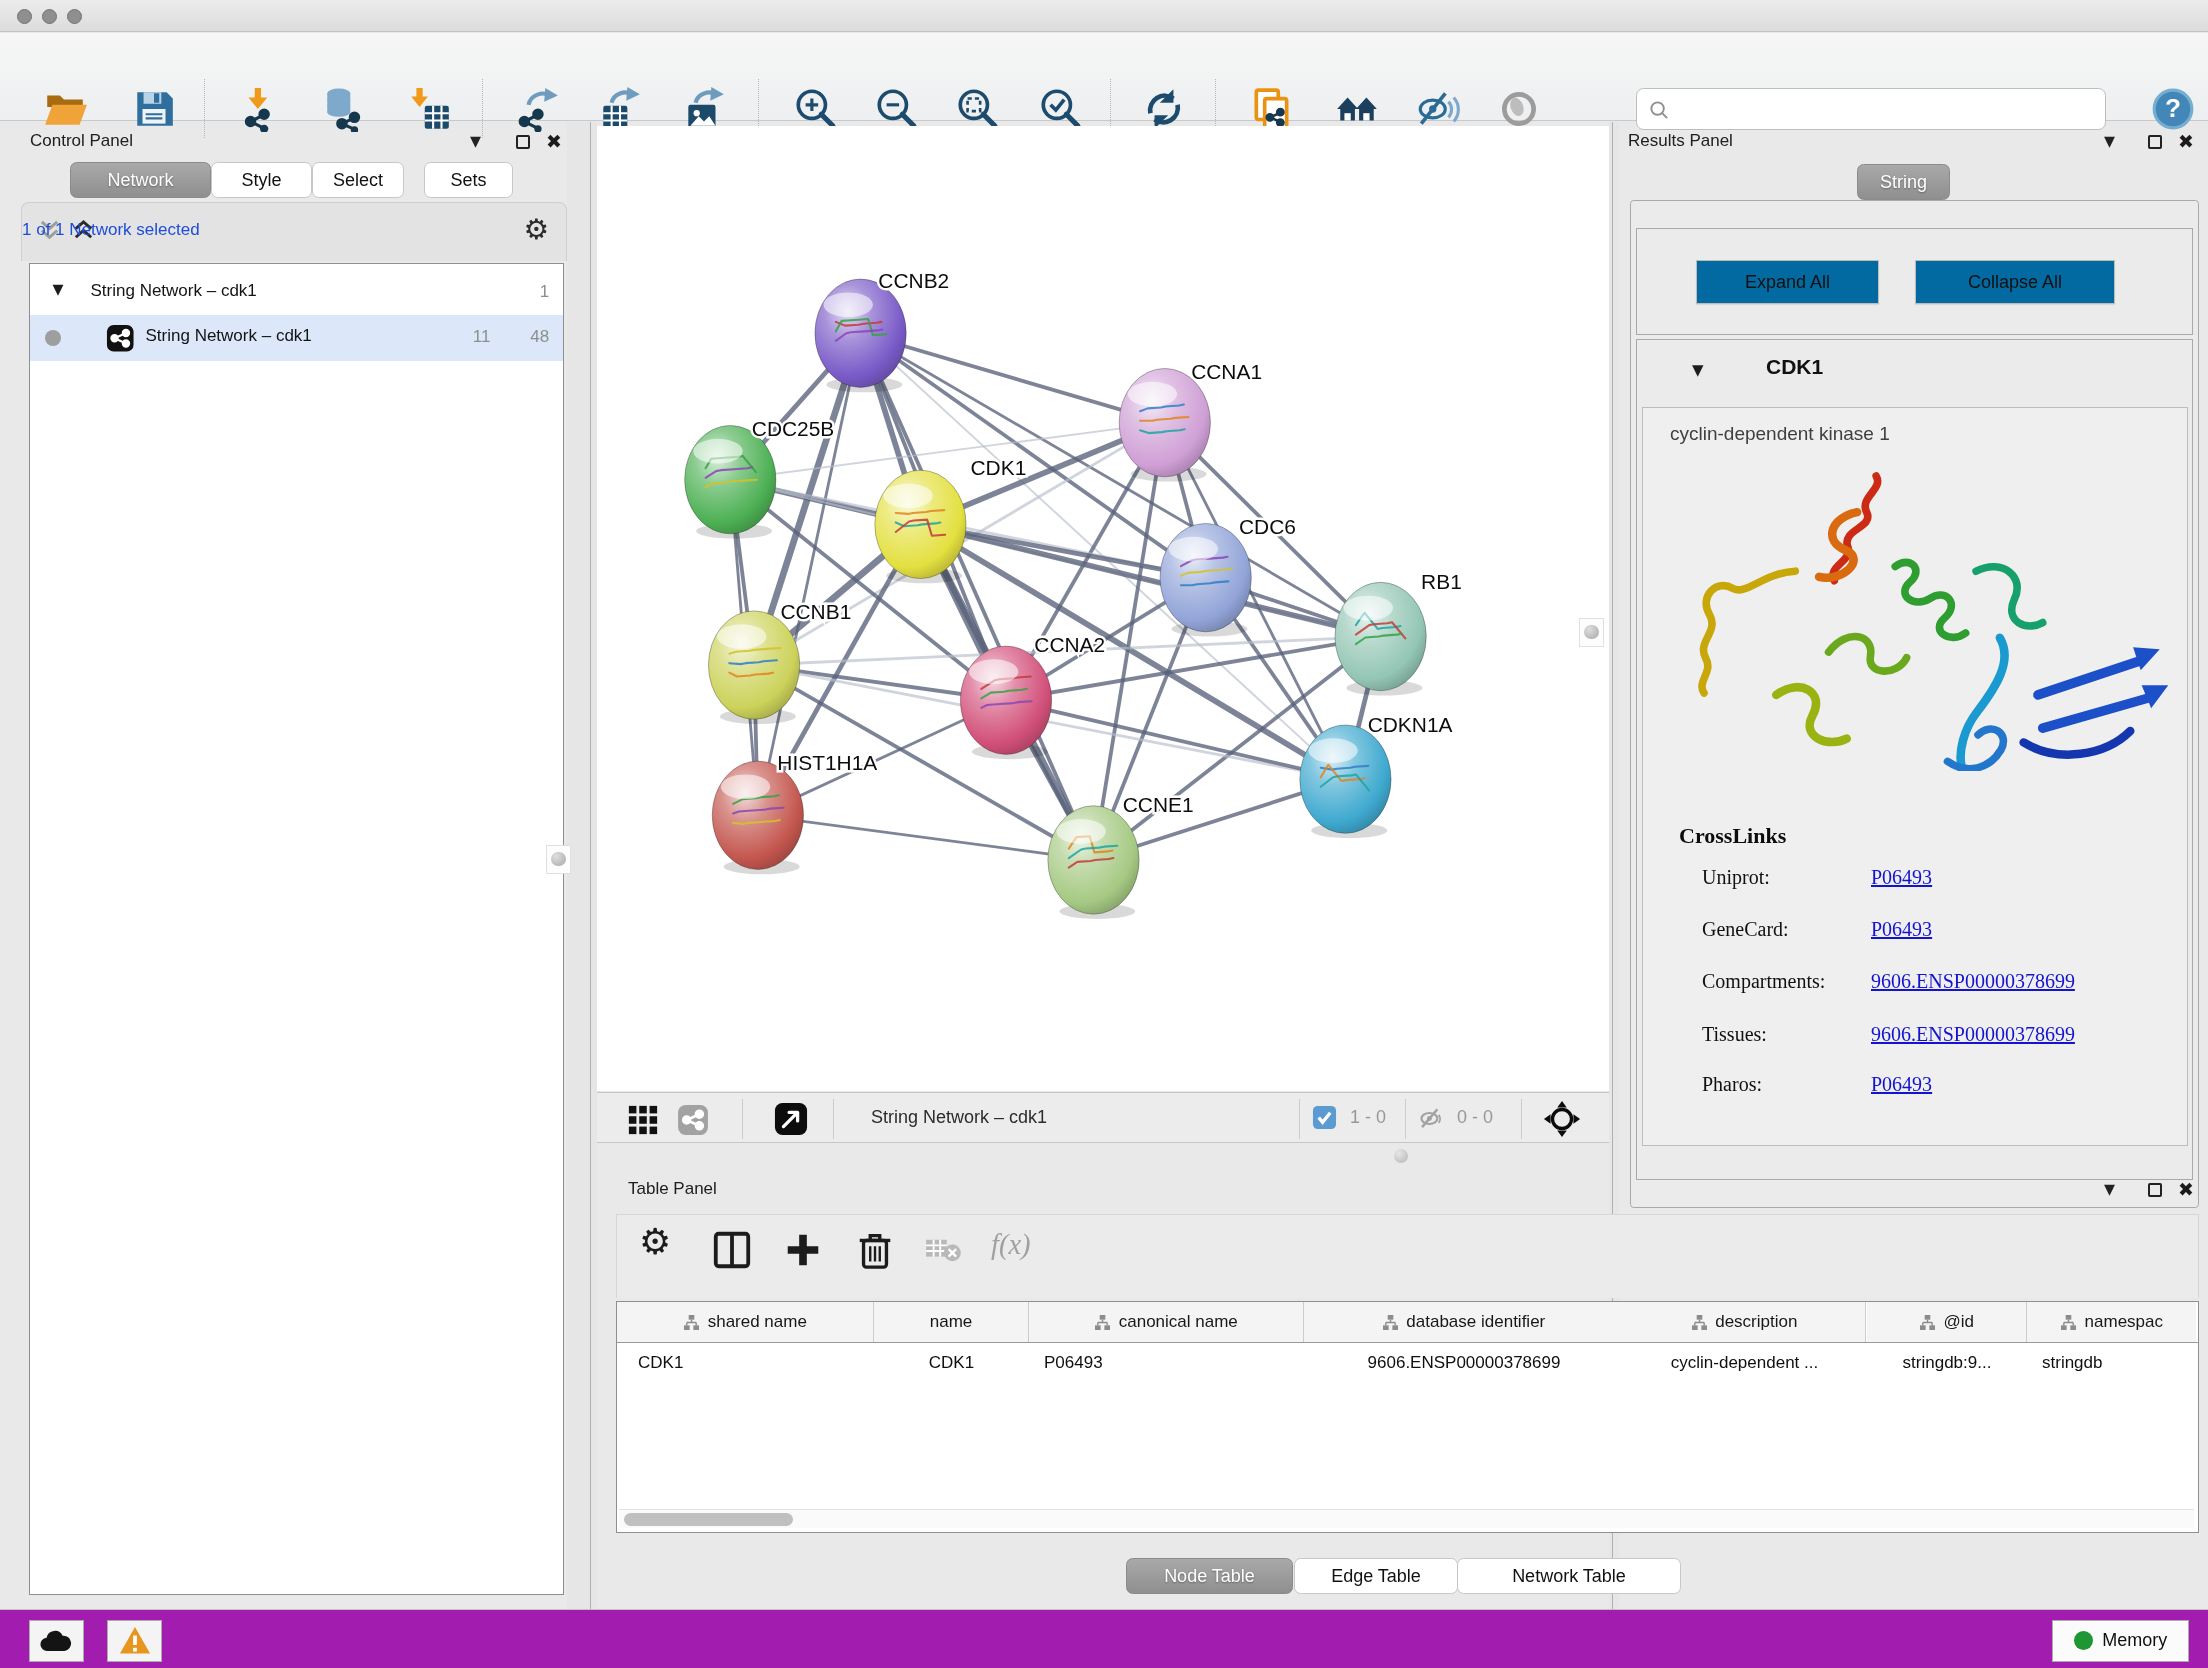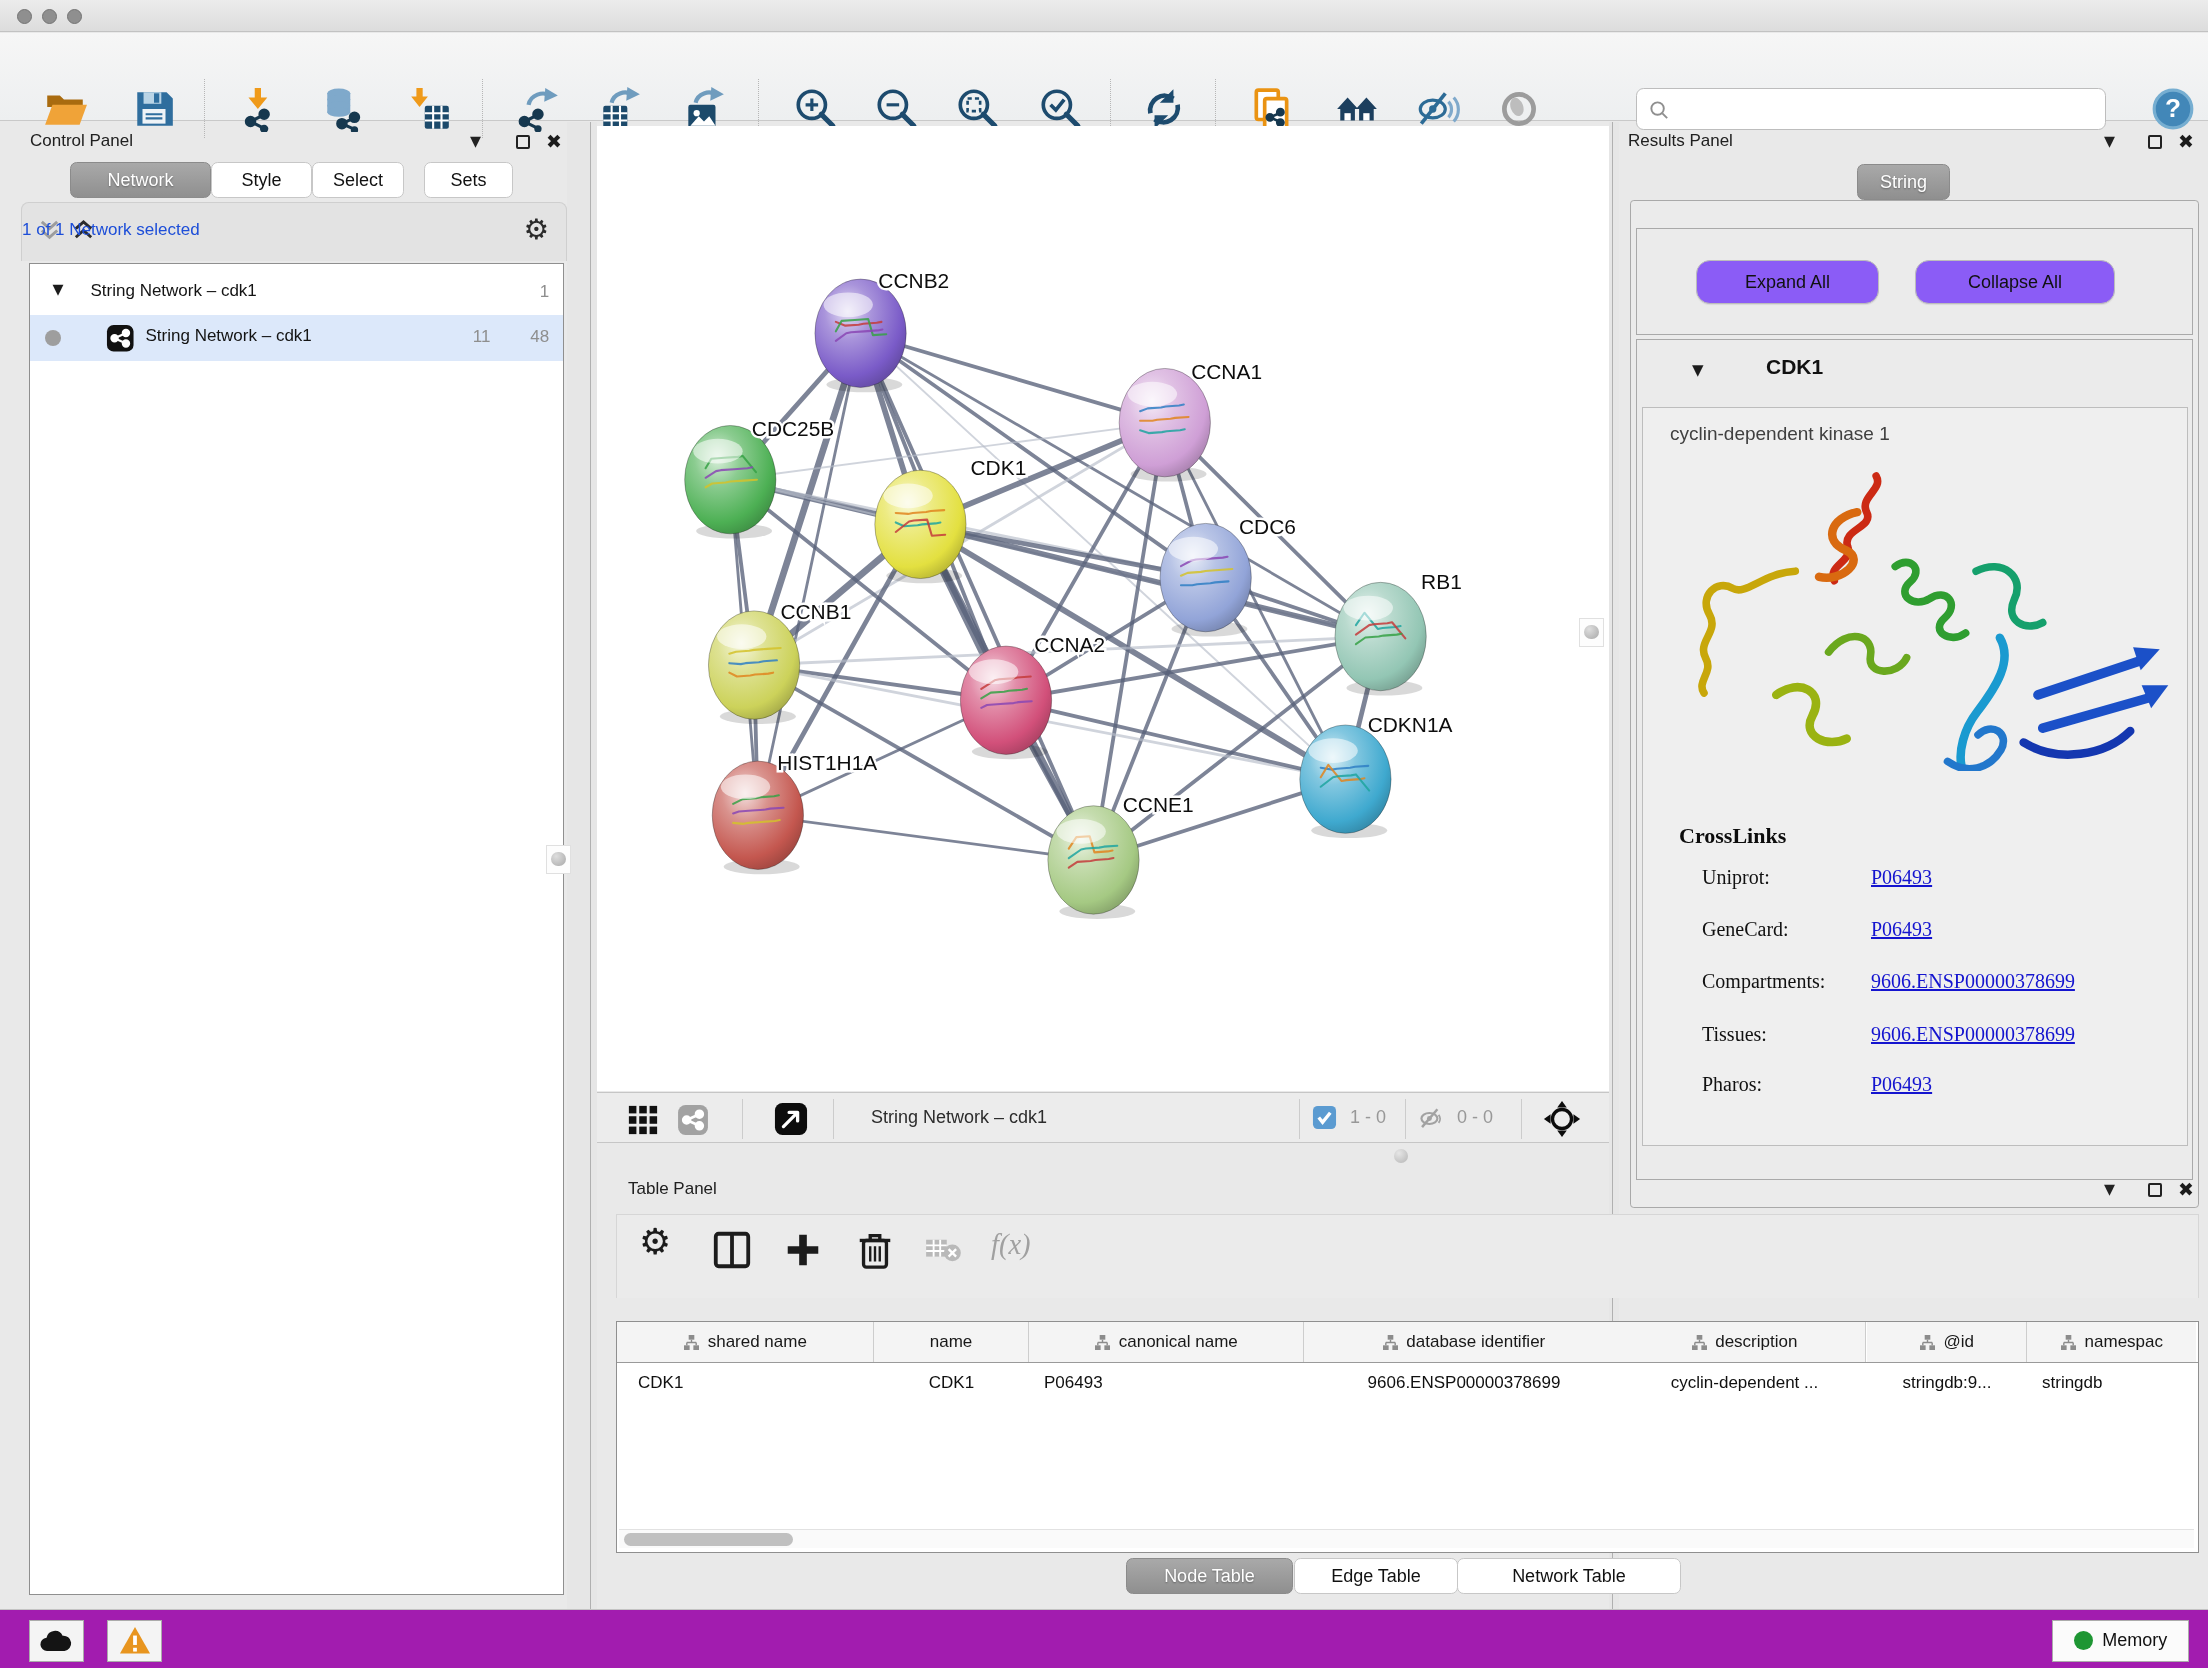--- a/index.html
+++ b/index.html
@@ -58,32 +58,32 @@
   .vsplit { position:absolute; top:122px; height:1488px; background:#e6e6e6; }
   .vline { position:absolute; top:0; height:100%; border-left:1.9px solid #b0b0b0; }
   .grab-handle { position:absolute; width:25px; height:28.5px; background:#fdfdfd; border:1px solid #e0e0e0;
     display:flex; align-items:center; justify-content:center; cursor:pointer; }
   .grab-dot { width:14.3px; height:14.3px; border-radius:50%; background:radial-gradient(circle at 35% 30%, #dedede, #a8a8a8); }
   .hsplit-dot { position:absolute; width:14.3px; height:14.3px; border-radius:50%;
     background:radial-gradient(circle at 35% 30%, #e6e6e6, #b5b5b5); cursor:pointer; }
 
   
   .rp-box { position:absolute; background:#ebebeb; border:1px solid #a9a9a9; }
-  .rp-btn { position:absolute; height:44px; background:#8b5cf6; border:1px solid #bcbcbc; border-radius:14px;
+  .rp-btn { position:absolute; height:44px; background:#0369a1; border:1px solid #bcbcbc; border-radius:0;
     font-size:18px; color:#111; text-align:center; line-height:42px; cursor:pointer; box-shadow:0 1px 1px rgba(0,0,0,.08); }
   .rp-body { position:absolute; left:1642px; top:407px; width:546px; height:739px;
     background:#efefef; border:1px solid #bdbdbd; }
   .xl-label { position:absolute; left:59px; font-family:"Liberation Serif", serif; font-size:20px; color:#111; }
   .xl-value { position:absolute; left:228px; font-family:"Liberation Serif", serif; font-size:20px;
     color:#1414cf; text-decoration:underline; cursor:pointer; }
 
   
   .tp-toolbar-icon { position:absolute; top:1229px; cursor:pointer; }
   .table-box { position:absolute; left:616px; top:1301px; width:1583px; height:232px;
-    background:#fff; border:1.9px solid #8f8f8f;margin-top:20px; }
+    background:#fff; border:1.9px solid #8f8f8f; }
   .th-cell { position:absolute; top:0; height:40px; background:#f4f4f4; border-right:1px solid #cdcdcd;
     font-size:17px; color:#181818; display:flex; align-items:center; justify-content:center; gap:7.6px; }
   .td-cell { position:absolute; top:42px; height:38px; font-size:17px; color:#101010;
     display:flex; align-items:center; }
   .hscroll { position:absolute; left:1.9px; top:207px; width:1575px; height:19px; background:#fafafa; border-top:1px solid #e2e2e2; }
   .hthumb { position:absolute; left:4.8px; top:2.9px; width:169px; height:13.3px; background:#c0c0c0; border-radius:6.7px; }
 
   
   .statusbar { position:absolute; left:0; top:1609px; width:2208px; height:59px;
     background:#a21caf; border-top:1px solid #c3c3c3; }

